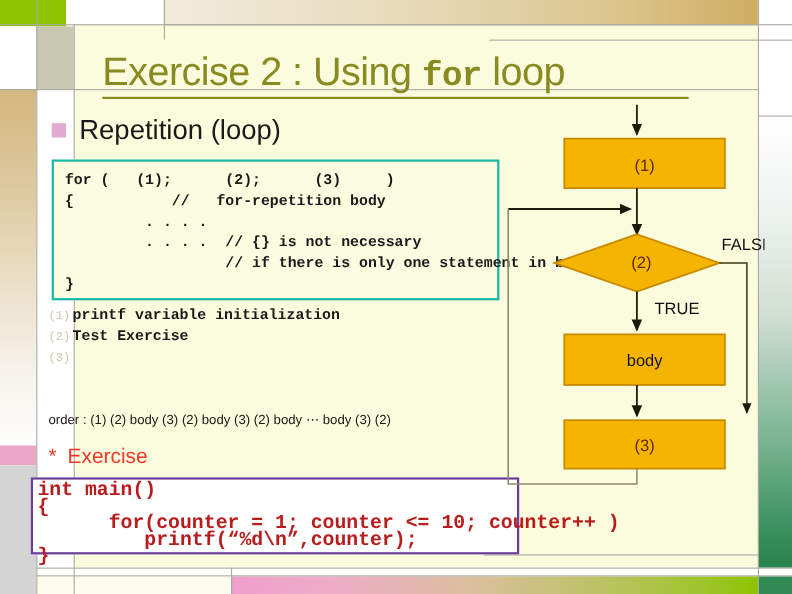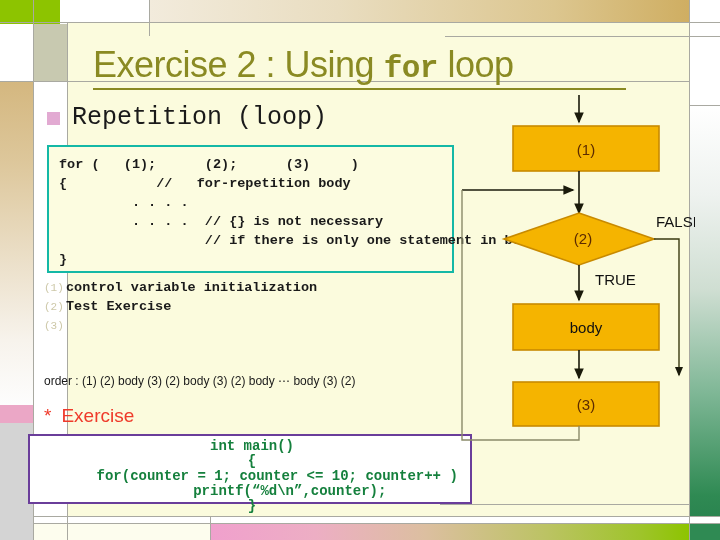--- a/index.html
+++ b/index.html
@@ -58,21 +58,21 @@
     position:absolute;left:93px;top:43px;width:570px;
     font-size:36px;line-height:44px;color:#8a8a23;
     letter-spacing:-0.5px;white-space:nowrap;
   }
   .title .mono{font-family:"Liberation Mono", monospace;font-weight:bold;font-size:31px;}
   .title-underline{position:absolute;left:93px;top:88px;width:533px;height:2px;background:#8a8a23;}
 
   
   .bullet-row{position:absolute;left:47px;top:104px;display:flex;align-items:center;gap:12px;}
   .bullet-sq{width:13px;height:13px;background:#e2aad2;display:block;}
-  .bullet-txt{font-size:25px;color:#1a1a1a;line-height:28px;font-family:Liberation Mono, monospace;}
+  .bullet-txt{font-size:25px;color:#1a1a1a;line-height:28px;}
 
   
   .codebox{
     position:absolute;left:47px;top:145px;width:407px;height:128px;
     background:#fcfce0;border:2px solid #14b8a6;box-sizing:border-box;
   }
   .codebox pre{
     margin:0;padding:8px 0 0 10px;
     font-family:"Liberation Mono", monospace;
     font-size:13.5px;line-height:19px;color:#1a1a1a;font-weight:bold;
@@ -99,23 +99,22 @@
   .example .star{font-size:19px;margin-right:10px;}
 
   
   .codebox2{
     position:absolute;left:28px;top:434px;width:444px;height:70px;
     background:#ffffff;border:2px solid #6a3d9a;box-sizing:border-box;
   }
   .codebox2 pre{
     margin:0;padding:3px 0 0 4px;
     font-family:"Liberation Mono", monospace;
-    font-size:14px;line-height:15px;color:#15803d;font-weight:bold;
+    font-size:18px;line-height:15px;color:#b91c1c;font-weight:bold;
     white-space:pre;
-    text-align:center;
   }
 
   
   .flow{position:absolute;left:455px;top:95px;width:240px;height:350px;}
   .flow svg{display:block;}
   .fc-label{font-family:"Liberation Sans",sans-serif;}
 </style>
 </head>
 <body>
 
@@ -171,21 +170,21 @@
 {           //   for-repetition body
          . . . .
          . . . .  // {} is not necessary
                   // if there is only one statement in body
 }</pre>
   </div>
 
   <div class="deflist">
     <div class="defrow">
       <span class="defnum">(1)</span>
-      <span class="deftxt">control variable initialization</span>
+      <span class="deftxt">printf variable initialization</span>
     </div>
     <div class="defrow">
       <span class="defnum">(2)</span>
       <span class="deftxt">Test Exercise</span>
     </div>
     <div class="defrow">
       <span class="defnum">(3)</span>
     </div>
   </div>
 

